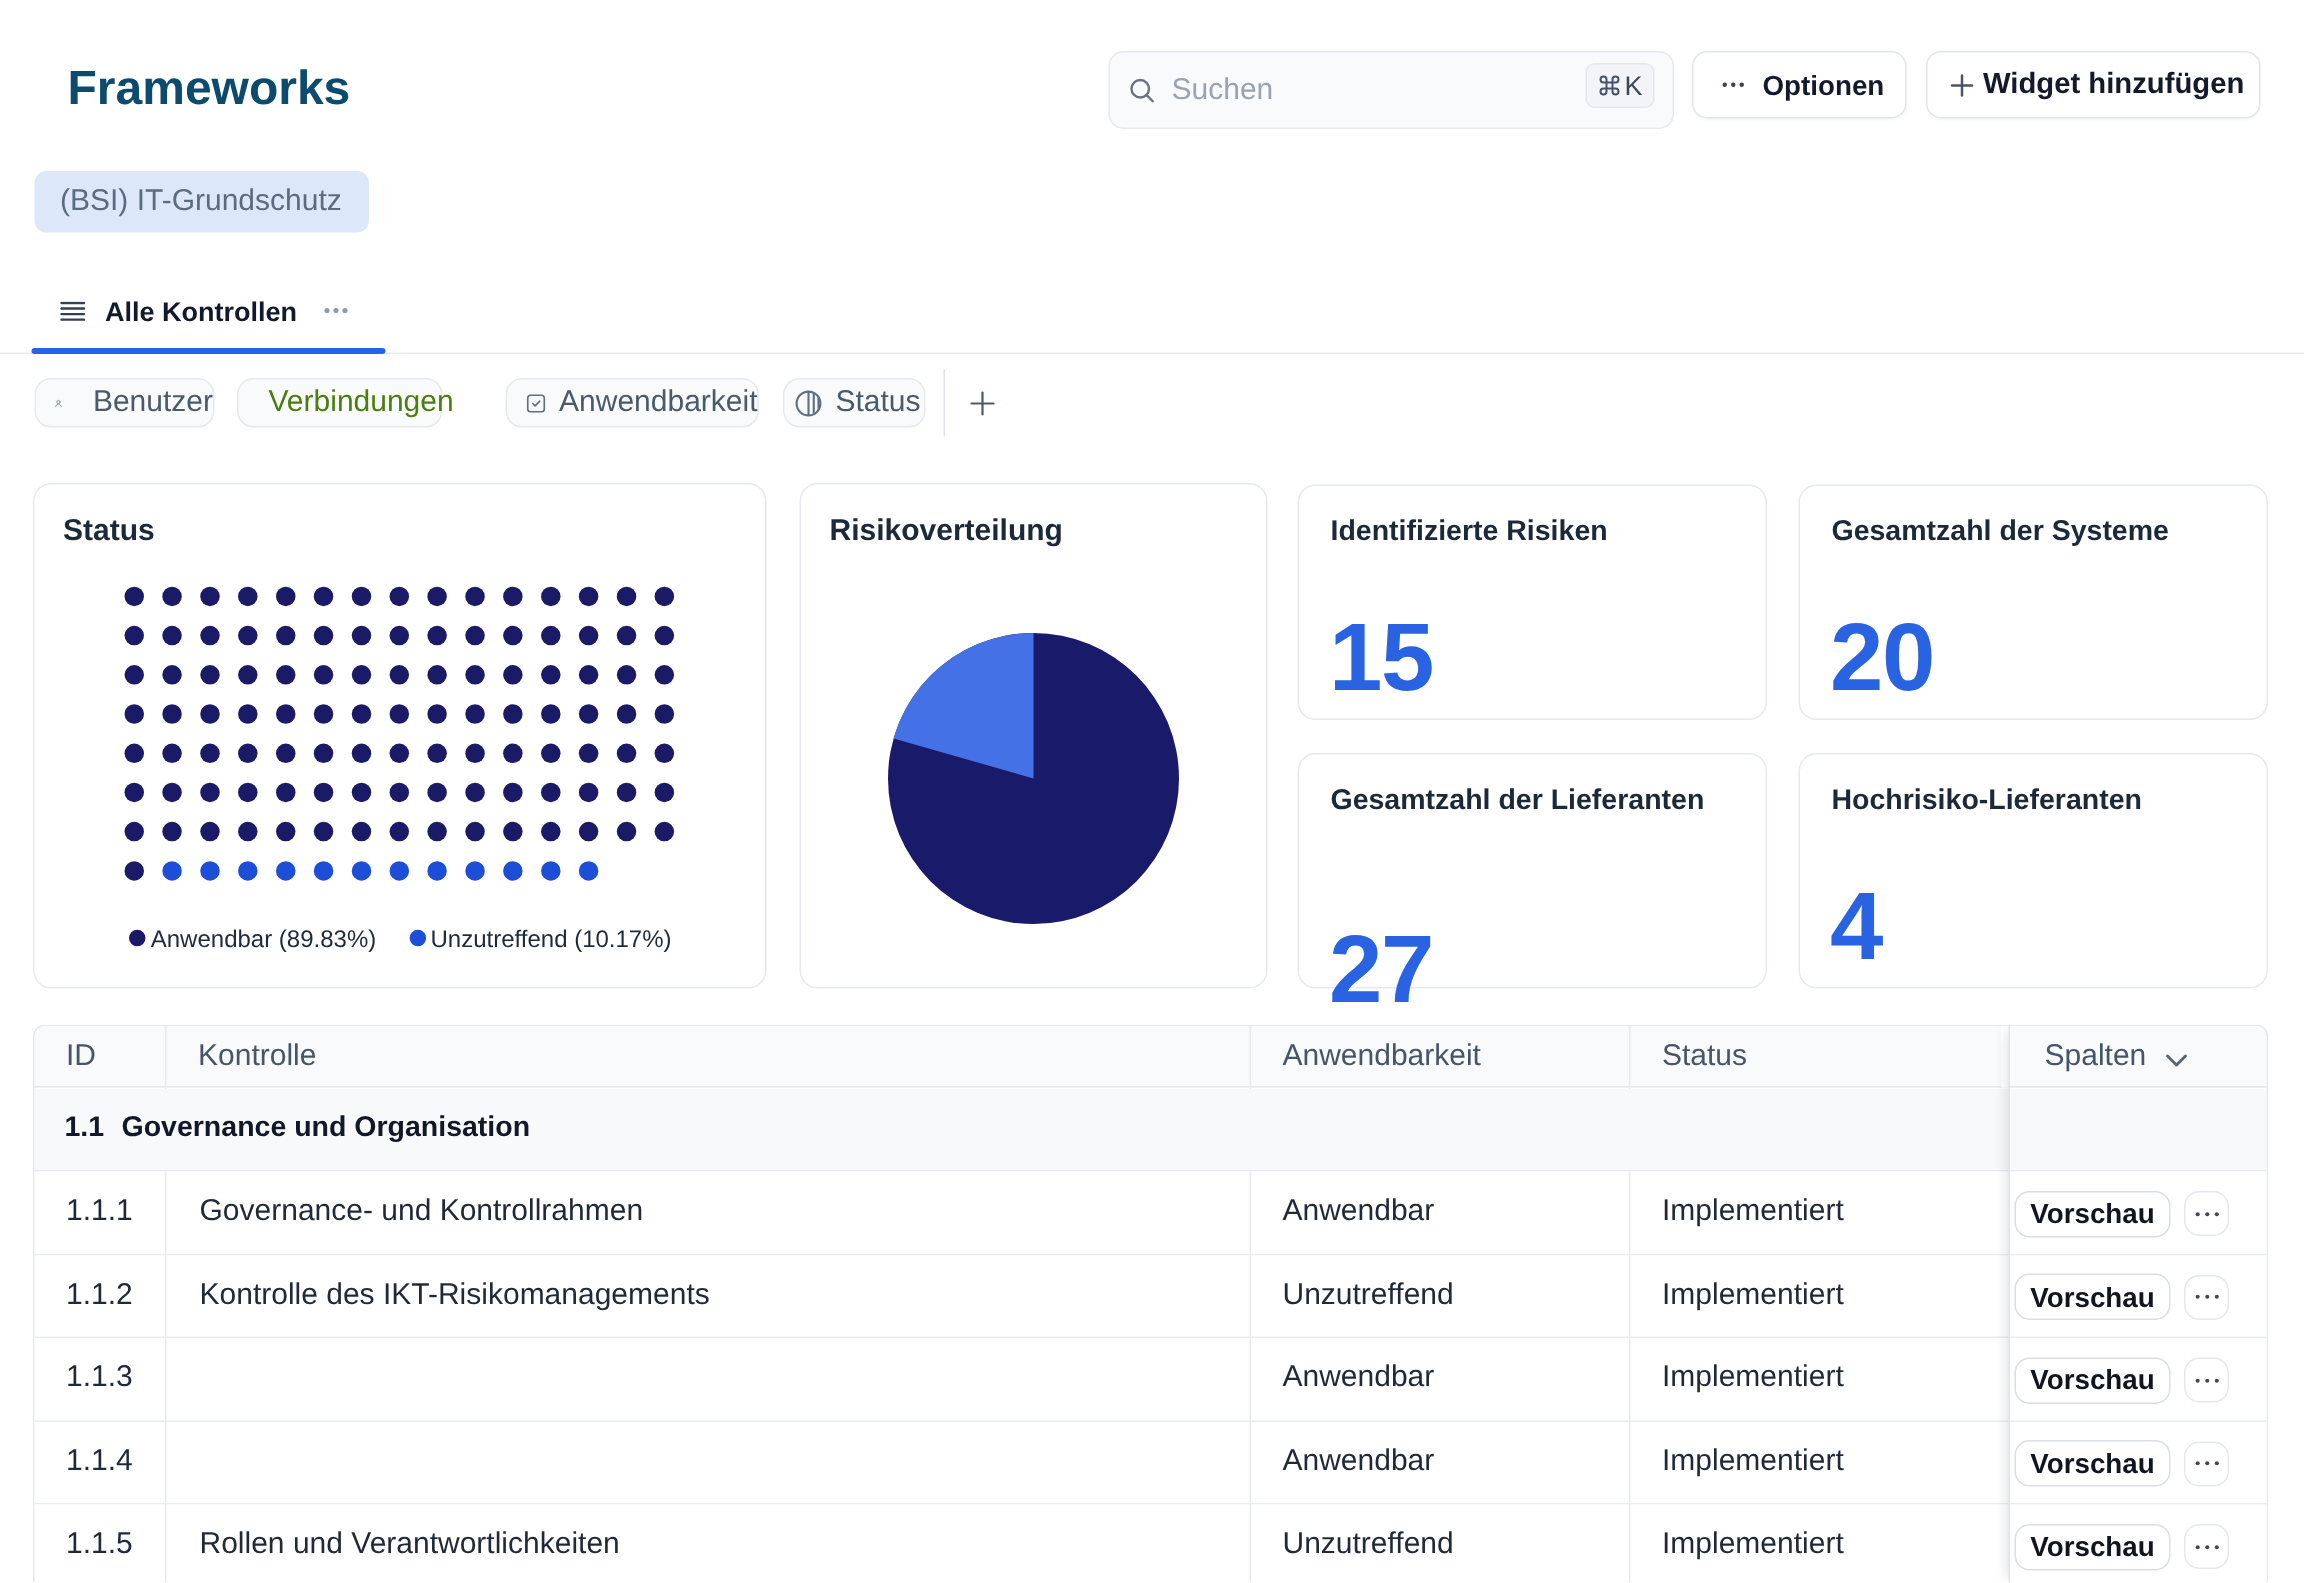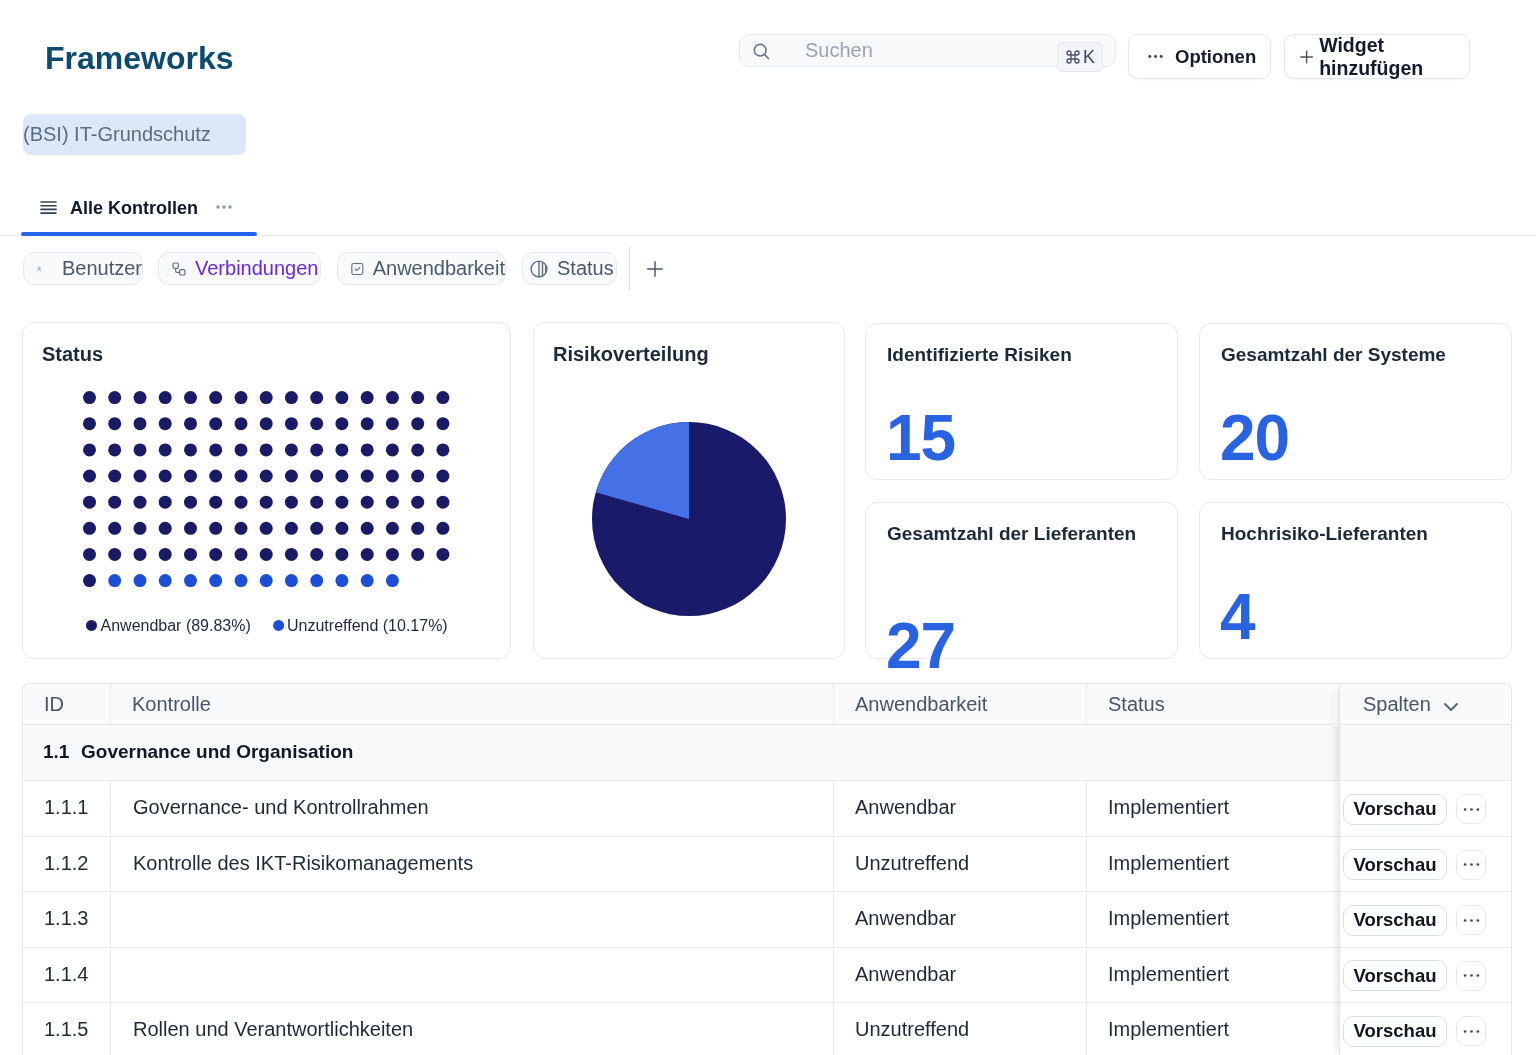--- a/index.html
+++ b/index.html
@@ -10,23 +10,23 @@
   .card { position:absolute; background:#fff; border:1px solid #e6e9ee; border-radius:12px; }
   .ctitle { position:absolute; font-size:20px; font-weight:700; color:#1c2938; }
   .bignum { position:absolute; font-size:64px; font-weight:700; color:#2a63e1; letter-spacing:-1px; }
   svg { display:block; }
 </style>
 </head>
 <body>
 
 <div class="abs" style="left:45px; top:40px; font-size:32px; font-weight:700; color:#0c4a6e;">Frameworks</div>
 
-<div class="abs" style="left:23px; top:114px; width:223px; height:41px; background:#dce8fa; border-radius:8px; display:flex; align-items:center; padding-left:0; font-size:20px; color:#5b6b80;">(BSI) IT-Grundschutz</div>
-
-<div class="abs" style="left:739px; top:34px; width:377px; height:33px; background:#f9fafb; border:1px solid #e6e9ee; border-radius:10px; display:flex; align-items:center;gap:24px;">
+<div class="abs" style="left:23px; top:114px; width:223px; height:41px; background:#dce8fa; border-radius:8px; display:flex; align-items:center; padding-left:17px; font-size:20px; color:#5b6b80;">(BSI) IT-Grundschutz</div>
+
+<div class="abs" style="left:739px; top:34px; width:377px; height:52px; background:#f9fafb; border:1px solid #e6e9ee; border-radius:10px; display:flex; align-items:center;">
   <svg style="margin-left:11px;" width="20" height="20" viewBox="0 0 24 24" fill="none" stroke="#6b7280" stroke-width="1.9" stroke-linecap="round">
       <circle cx="11" cy="11" r="7"></circle>
       <line x1="16.3" y1="16.3" x2="21" y2="21"></line>
     </svg>
   <span style="margin-left:10px; font-size:20px; color:#9aa3b2;">Suchen</span>
   <div style="position:absolute; right:12px; top:7px; width:46px; height:30px; background:#f2f4f7; border:1px solid #e4e7eb; border-radius:6px; display:flex; align-items:center; justify-content:center; gap:2px; color:#3c485a; font-size:16px;">
     <svg width="16" height="16" viewBox="0 0 24 24" fill="none" stroke="#46536a" stroke-width="2">
         <path d="M15 6v12a3 3 0 1 0 3-3H6a3 3 0 1 0 3 3V6a3 3 0 1 0-3 3h12a3 3 0 1 0-3-3"></path>
       </svg>
       <span style="font-size:18px;">K</span>
@@ -35,21 +35,21 @@
 
 <div class="abs" style="left:1128px; top:34px; width:143px; height:45px; background:#fff; border:1px solid #e3e6eb; border-radius:10px; box-shadow:0 1px 2px rgba(16,24,40,0.04); display:flex; align-items:center;">
   <svg style="margin-left:18px;" width="17" height="17" viewBox="0 0 24 24" fill="#3b4453">
       <circle cx="4" cy="12" r="2.1"></circle>
       <circle cx="12" cy="12" r="2.1"></circle>
       <circle cx="20" cy="12" r="2.1"></circle>
     </svg>
   <span style="margin-left:11px; font-size:18.5px; font-weight:700; color:#131b2b;">Optionen</span>
 </div>
 
-<div class="abs" style="left:1284px; top:34px; width:186px; height:45px; background:#fff; border:1px solid #e3e6eb; border-radius:10px; box-shadow:0 1px 2px rgba(16,24,40,0.04); display:flex; align-items:center;">
+<div class="abs" style="left:1284px; top:34px; width:223px; height:45px; background:#fff; border:1px solid #e3e6eb; border-radius:10px; box-shadow:0 1px 2px rgba(16,24,40,0.04); display:flex; align-items:center;">
   <svg style="margin-left:13px;" width="20" height="20" viewBox="0 0 24 24" fill="none" stroke="#4b5563" stroke-width="2" stroke-linecap="round">
       <line x1="12" y1="4" x2="12" y2="20"></line>
       <line x1="4" y1="12" x2="20" y2="12"></line>
     </svg>
   <span style="margin-left:4px; font-size:19.5px; font-weight:700; color:#131b2b;">Widget hinzufügen</span>
 </div>
 
 <svg class="abs" style="left:40px; top:201px;" width="17" height="13" viewBox="0 0 17 13" stroke="#333f52" stroke-width="1.6" stroke-linecap="round">
     <line x1="1" y1="1" x2="16" y2="1"></line>
     <line x1="1" y1="4.7" x2="16" y2="4.7"></line>
@@ -66,21 +66,21 @@
 <div class="abs" style="left:21px; top:232px; width:236px; height:4px; background:#2563eb; border-radius:2px;"></div>
 
 <div id="chips"></div>
 <div class="abs" style="left:23px; top:252px; width:120px; height:33px; background:#f9fafb; border:1px solid #e5e9ee; border-radius:11px; display:flex; align-items:center; font-size:20px; color:#4b5a6b;">
   <svg style="margin-left:12px;" width="16" height="16" viewBox="0 0 24 24" fill="none" stroke="#5f6f83" stroke-width="1.8" stroke-linecap="round">
       <circle cx="12" cy="8" r="4.5"></circle>
       <path d="M4.5 21c0-4.1 3.4-7 7.5-7s7.5 2.9 7.5 7"></path>
     </svg>
   <span style="margin-left:20px;">Benutzer</span>
 </div>
-<div class="abs" style="left:158px; top:252px; width:163px; height:33px; background:#f9fafb; border:1px solid #e5e9ee; border-radius:11px; display:flex; align-items:center; font-size:20px; color:#6d28d9;">
+<div class="abs" style="left:158px; top:252px; width:137px; height:33px; background:#f9fafb; border:1px solid #e5e9ee; border-radius:11px; display:flex; align-items:center; font-size:20px; color:#4d7c0f;">
   <svg style="margin-left:12px;" width="16" height="16" viewBox="0 0 24 24" fill="none" stroke="#5f6f83" stroke-width="1.8" stroke-linecap="round" stroke-linejoin="round">
       <rect x="3" y="3" width="8" height="8" rx="2"></rect>
       <path d="M7 11v4a2 2 0 0 0 2 2h4"></path>
       <rect x="13" y="13" width="8" height="8" rx="2"></rect>
     </svg>
   <span style="margin-left:8px;">Verbindungen</span>
 </div>
 <div class="abs" style="left:337px; top:252px; width:169px; height:33px; background:#f9fafb; border:1px solid #e5e9ee; border-radius:11px; display:flex; align-items:center; font-size:20px; color:#4b5a6b;">
   <svg style="margin-left:12px;" width="16" height="16" viewBox="0 0 24 24" fill="none" stroke="#5f6f83" stroke-width="1.8" stroke-linecap="round" stroke-linejoin="round">
       <rect x="3" y="3" width="18" height="18" rx="3"></rect>

